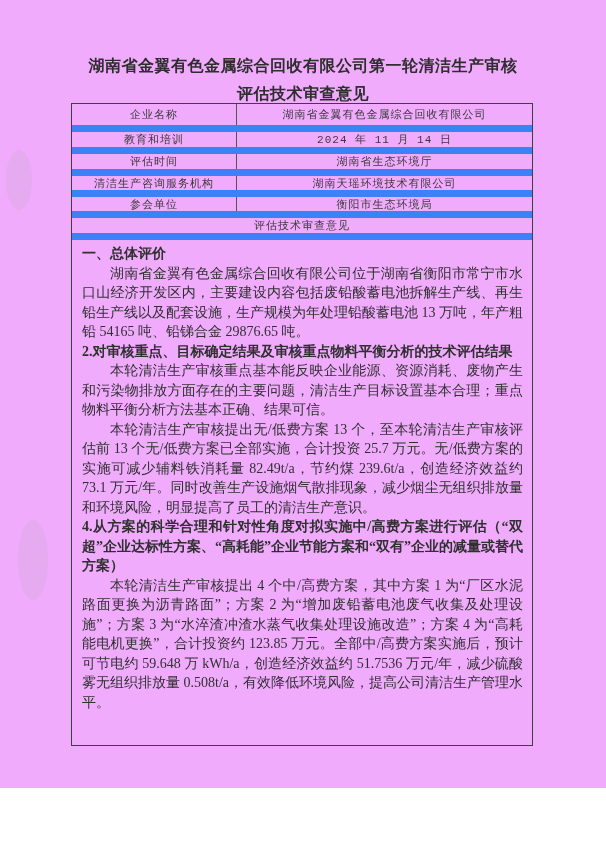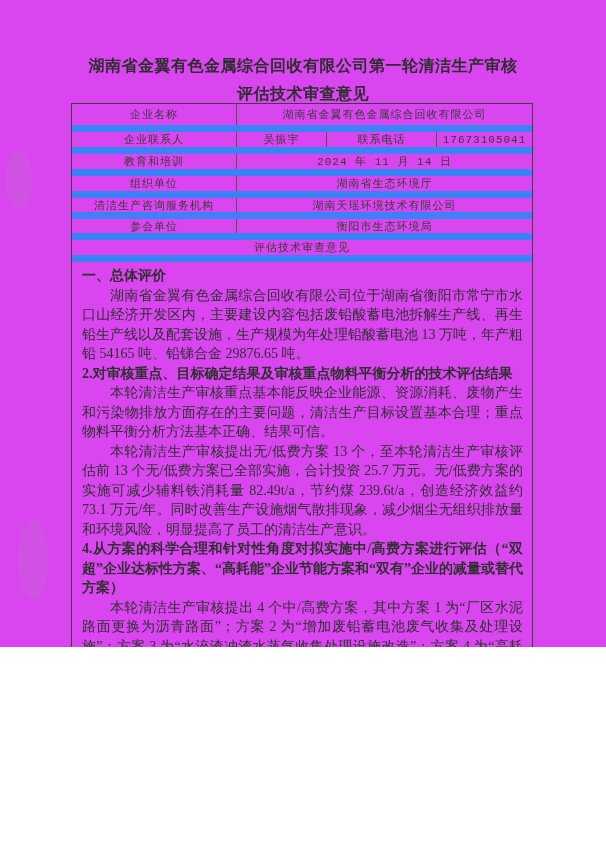--- a/index.html
+++ b/index.html
@@ -1,20 +1,20 @@
 <!DOCTYPE html>
 <html><head>
 <meta charset="utf-8">
 <style>
   html, body { margin: 0; padding: 0; background: #ffffff; }
   .page {
     position: relative;
     width: 606px;
-    height: 647px;
-    background: #d946ef;
+    height: 788px;
+    background: #f0abfc;
     overflow: hidden;
     font-family: "Liberation Serif", "DejaVu Serif", serif;
     color: #333333;
   }
   .doc-title {
     position: absolute;
     top: 52px;
     left: 0;
     width: 100%;
     text-align: center;
@@ -97,34 +97,28 @@
     <div>评估技术审查意见</div>
   </div>
 
   <div class="info-table">
 
     <div class="tr h28">
       <div class="td w-label">企业名称</div>
       <div class="td w-value bl">湖南省金翼有色金属综合回收有限公司</div>
     </div>
 
-    <div class="tr h22">
-      <div class="td w-label">企业联系人</div>
-      <div class="td w-name bl">吴振宇</div>
-      <div class="td w-phlabel bl">联系电话</div>
-      <div class="td w-phone bl">17673105041</div>
-    </div>
 
     <div class="tr h22">
       <div class="td w-label">教育和培训</div>
       <div class="td w-value bl">2024 年 11 月 14 日</div>
     </div>
 
     <div class="tr h22">
-      <div class="td w-label">组织单位</div>
+      <div class="td w-label">评估时间</div>
       <div class="td w-value bl">湖南省生态环境厅</div>
     </div>
 
     <div class="tr h21">
       <div class="td w-label">清洁生产咨询服务机构</div>
       <div class="td w-value bl">湖南天瑶环境技术有限公司</div>
     </div>
 
     <div class="tr h21">
       <div class="td w-label">参会单位</div>

